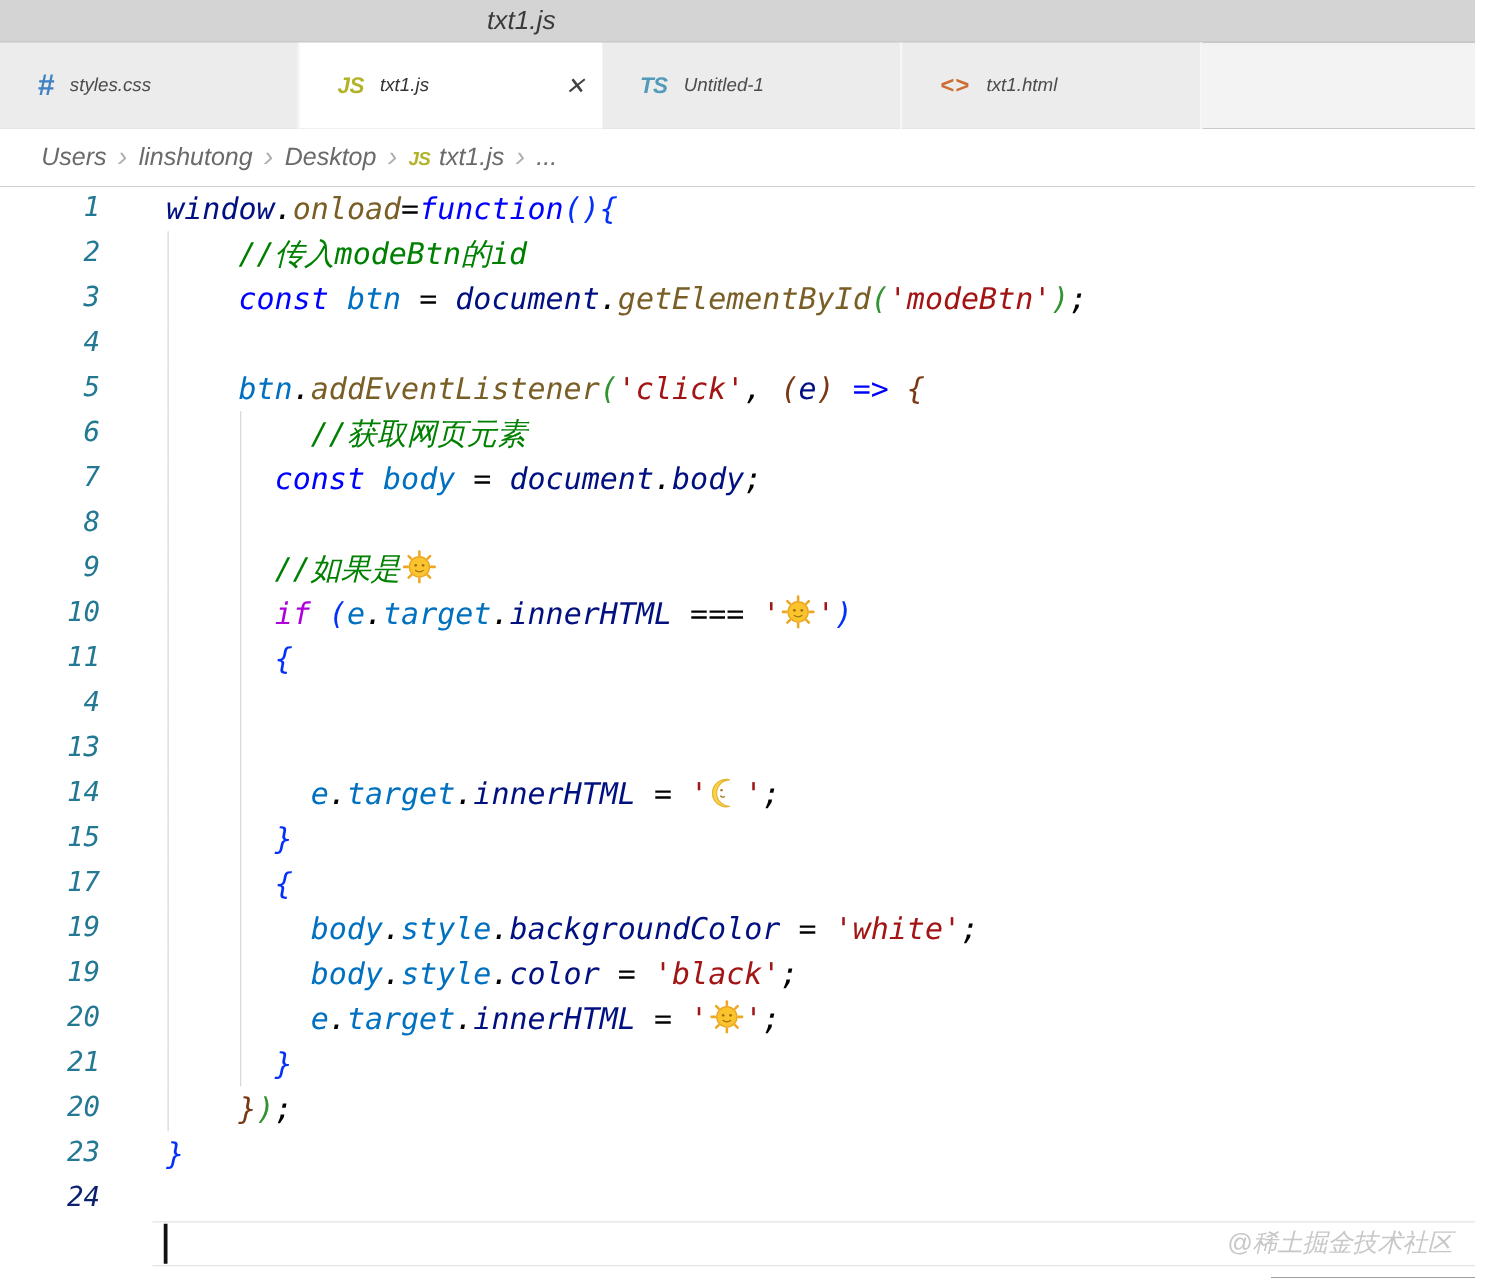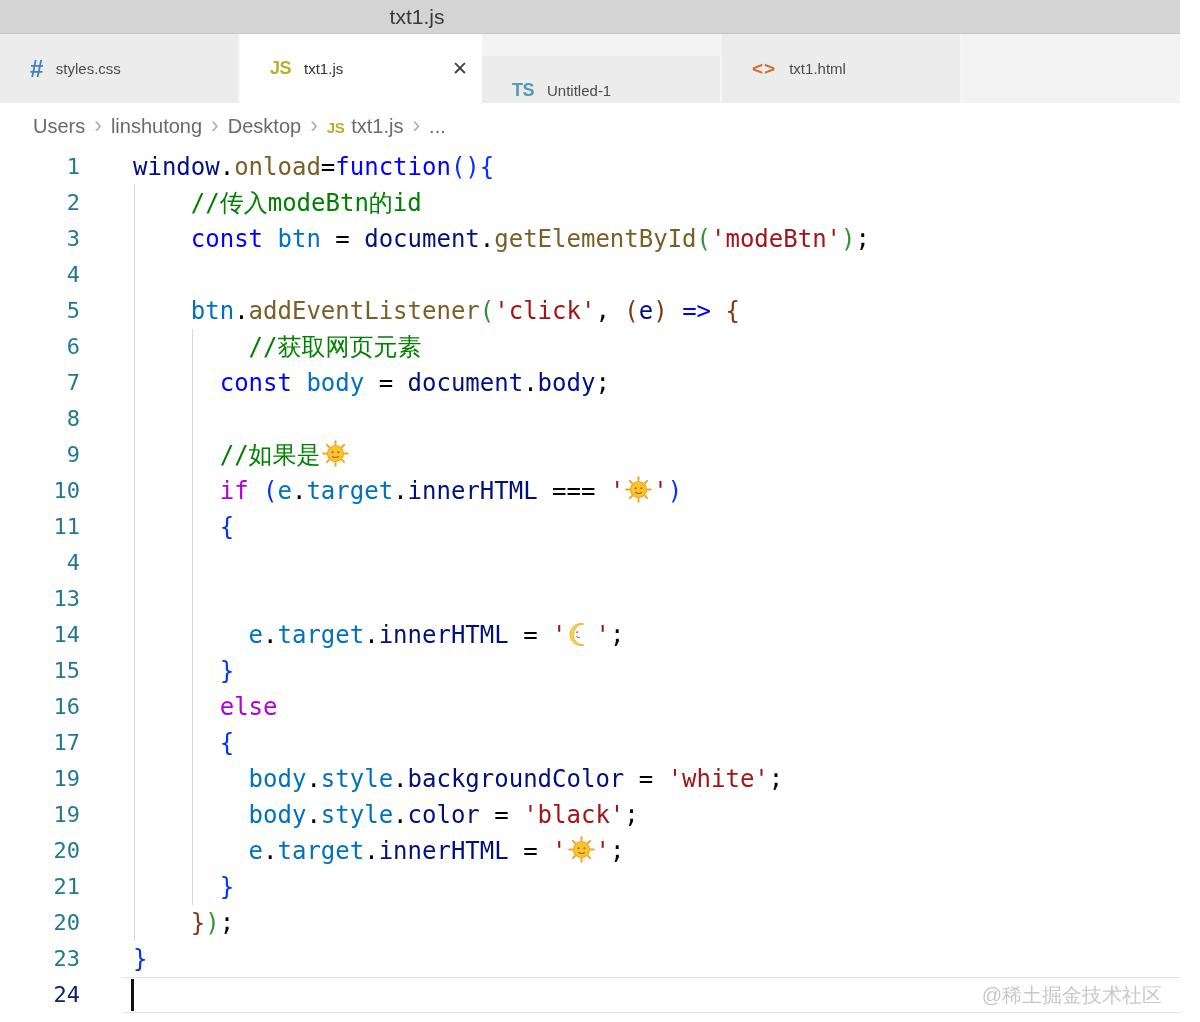--- a/index.html
+++ b/index.html
@@ -1,17 +1,17 @@
 <!DOCTYPE html>
 <html><head>
 <meta charset="utf-8">
 <style>
   html,body{margin:0;padding:0;}
   body{font-family:"Liberation Sans", sans-serif;}
-  .screen{position:relative;width:1180px;height:1022px;background:#000000;overflow:hidden;}
+  .screen{position:relative;width:1180px;height:1022px;background:#000000;overflow:hidden;font-style:italic;}
 
   
   .titlebar{position:absolute;top:0;left:0;right:0;height:33px;background:#d4d4d4;border-bottom:1px solid #c6c6c6;}
   .titlebar .title{position:absolute;left:417px;top:0;transform:translateX(-50%);line-height:33px;font-size:21px;color:#3a3a3a;}
 
   
   .tabbar{position:absolute;top:34px;left:0;right:0;height:69px;background:#f3f3f3;display:flex;}
   .tab{box-sizing:border-box;height:69px;display:flex;align-items:center;padding:0 14px 0 30px;background:#ececec;border-right:2px solid #f6f6f6;cursor:default;}
   .tab.active{background:#ffffff;border-right:none;}
   .tab .ticon{font-weight:bold;font-size:18px;margin-right:13px;letter-spacing:-0.5px;}
@@ -66,21 +66,21 @@
   <div class="tabbar" id="tabbar">
       <div class="tab" style="width: 240px;">
         <span class="ticon i-css" style="color: rgb(64, 129, 196);">#</span>
         <span class="tlabel">styles.css</span>
       </div>
       <div class="tab active" style="width: 242px;">
         <span class="ticon i-js" style="color: rgb(177, 180, 43);">JS</span>
         <span class="tlabel">txt1.js</span>
         <span class="tclose">✕</span>
       </div>
-      <div class="tab" style="width: 240px; margin-top: 22px;">
+      <div class="tab" style="width: 240px;">
         <span class="ticon i-ts" style="color: rgb(81, 154, 186);">TS</span>
         <span class="tlabel">Untitled-1</span>
       </div>
       <div class="tab" style="width: 240px;">
         <span class="ticon i-html" style="color: rgb(204, 109, 51);">&lt;&gt;</span>
         <span class="tlabel">txt1.html</span>
       </div>
     </div>
 
   <div class="breadcrumb" id="breadcrumb">
@@ -211,26 +211,20 @@
       </div>
       <div class="line">
         <div class="guide" style="left: 134px;"></div>
         <div class="guide" style="left: 191.8px;"></div>
         <span class="ln">15</span>
         <span class="codeseg">      <span class="tk-b1">}</span></span>
       </div>
       <div class="line">
         <div class="guide" style="left: 134px;"></div>
         <div class="guide" style="left: 191.8px;"></div>
-        <span class="ln">16</span>
-        <span class="codeseg">      <span class="tk-ctrl">else</span></span>
-      </div>
-      <div class="line">
-        <div class="guide" style="left: 134px;"></div>
-        <div class="guide" style="left: 191.8px;"></div>
         <span class="ln">17</span>
         <span class="codeseg">      <span class="tk-b1">{</span></span>
       </div>
       <div class="line">
         <div class="guide" style="left: 134px;"></div>
         <div class="guide" style="left: 191.8px;"></div>
         <span class="ln">19</span>
         <span class="codeseg">        <span class="tk-lb">body</span><span class="tk-pun">.</span><span class="tk-lb">style</span><span class="tk-pun">.</span><span class="tk-navy">backgroundColor</span><span class="tk-pun"> = </span><span class="tk-str">'white'</span><span class="tk-pun">;</span></span>
       </div>
       <div class="line">

